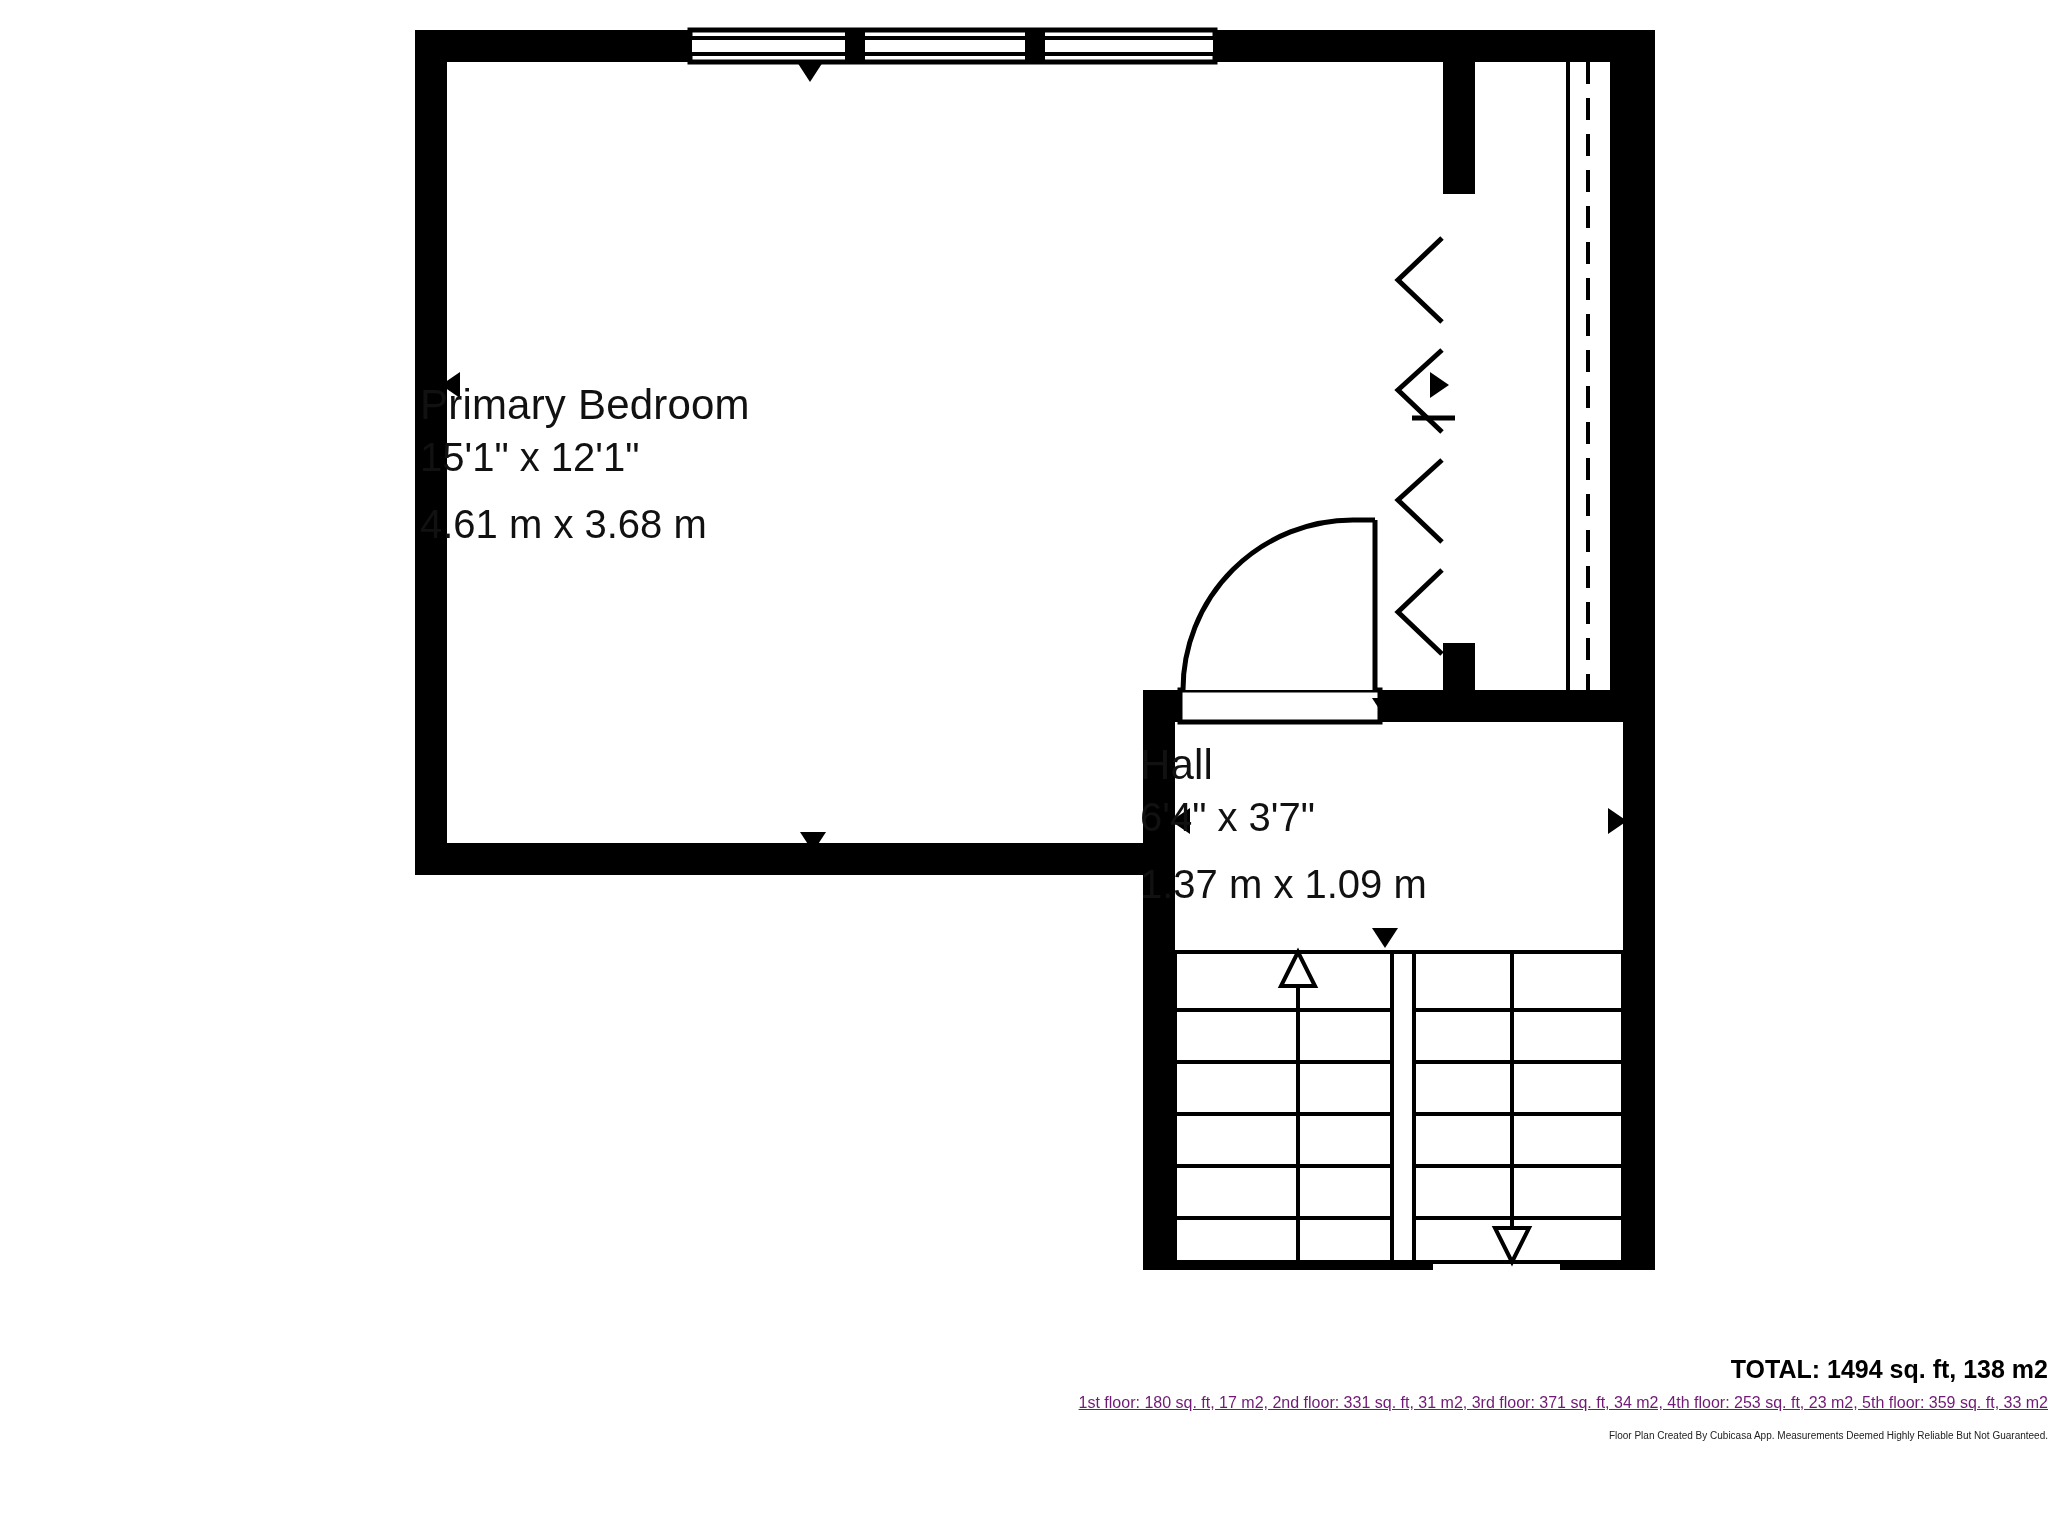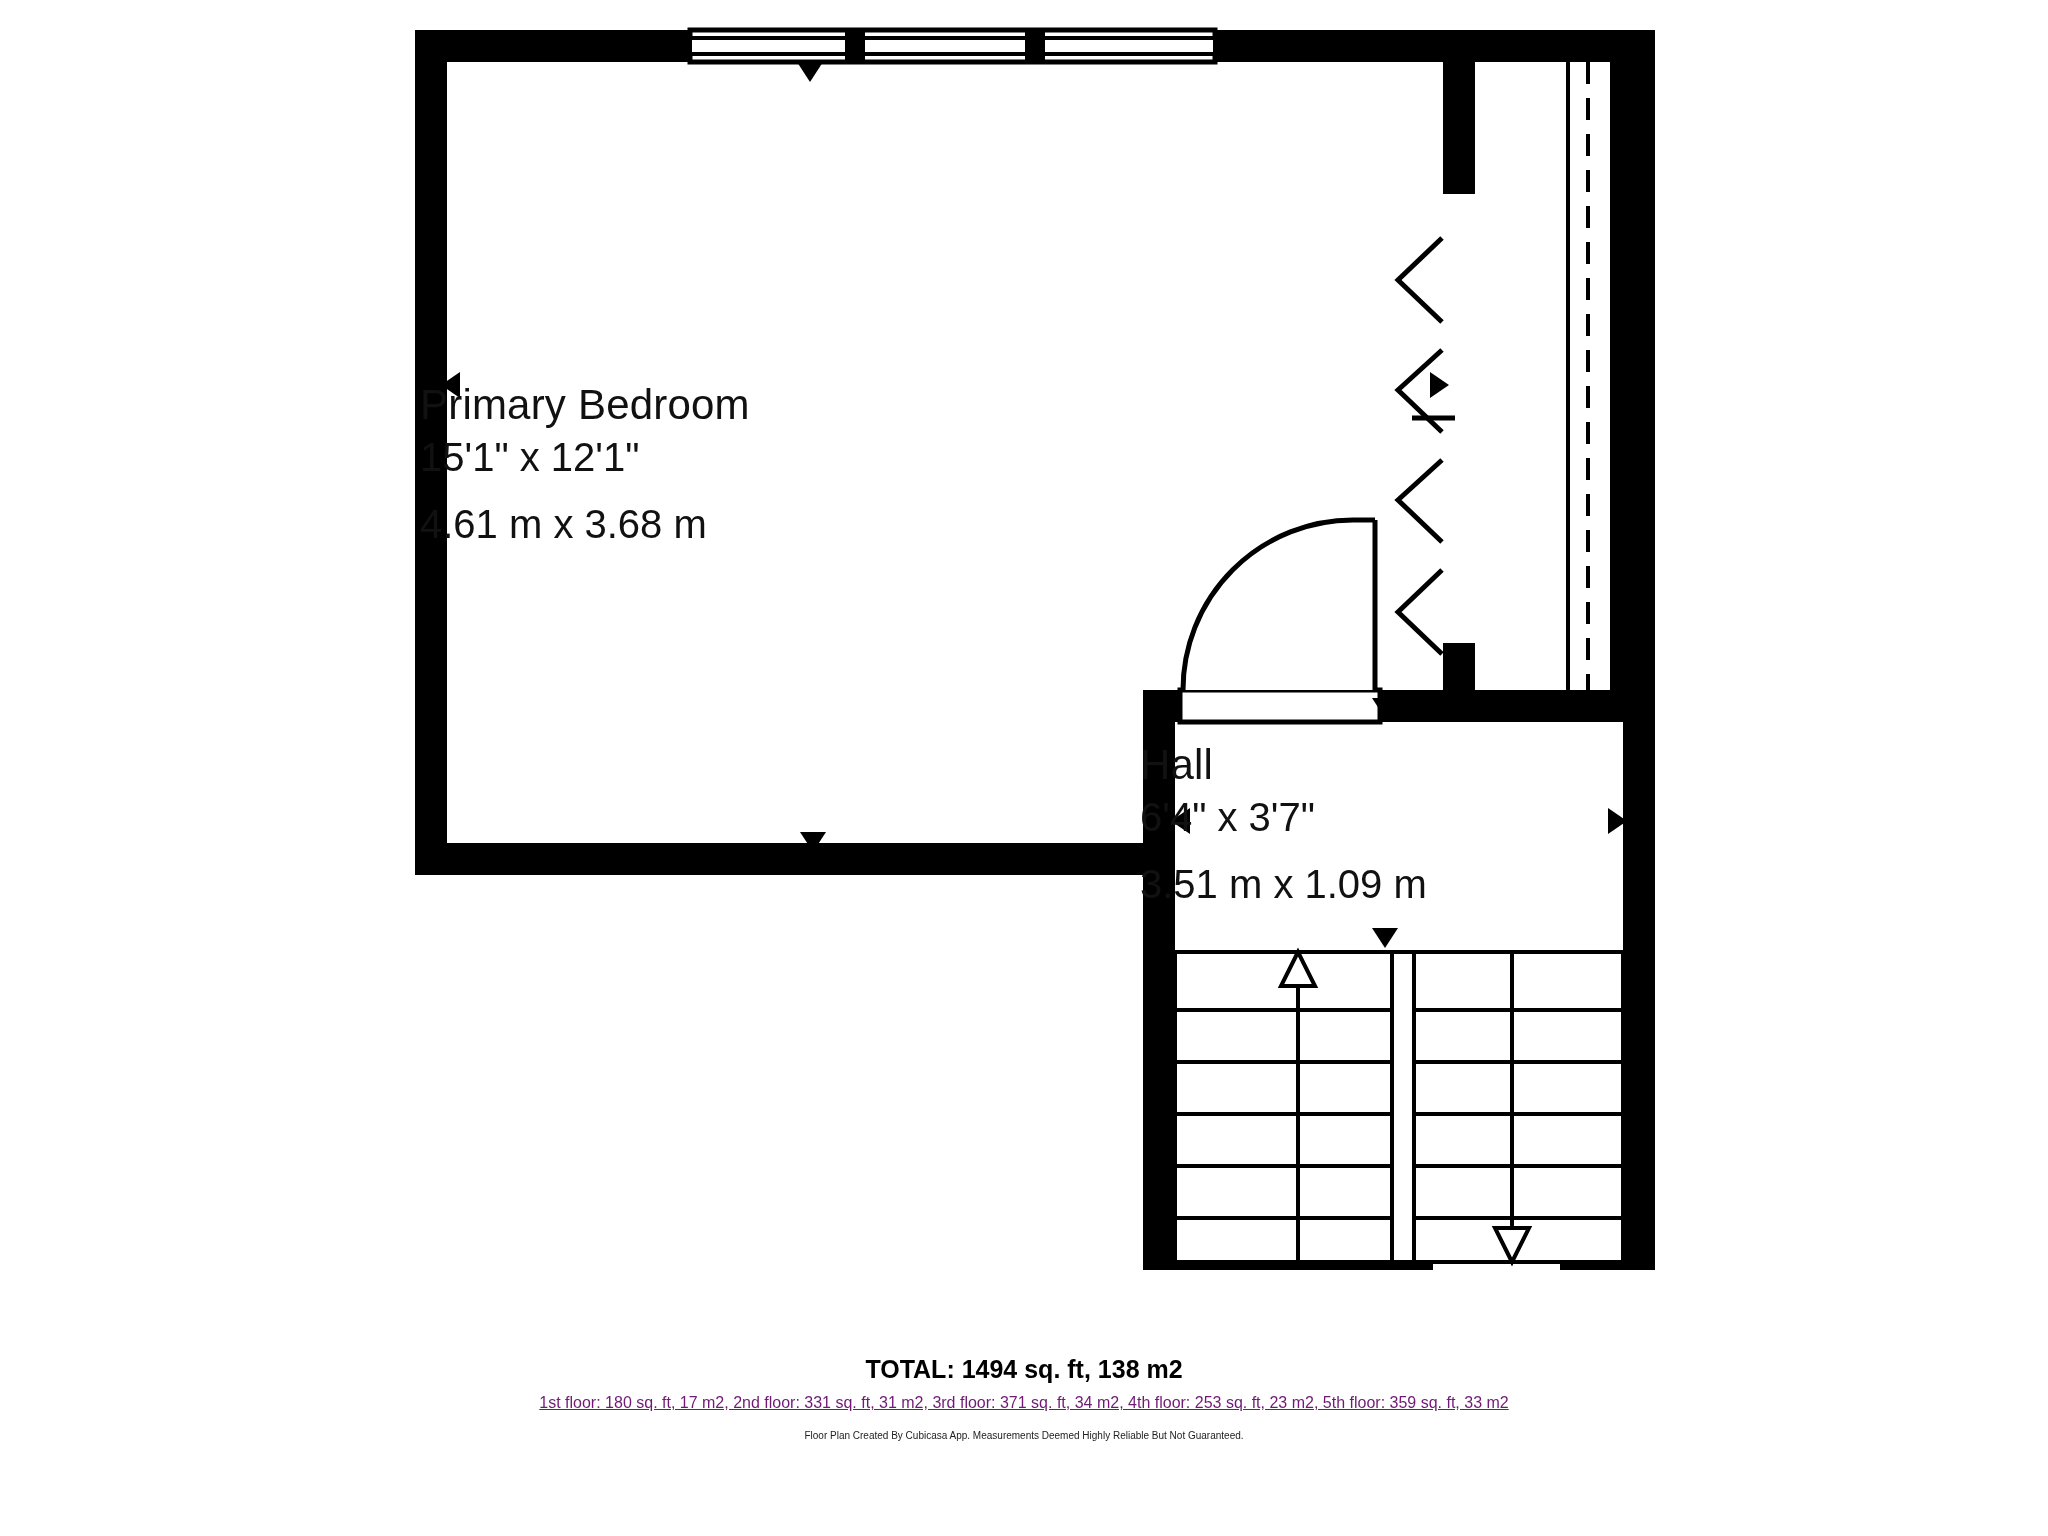--- a/index.html
+++ b/index.html
@@ -54,21 +54,21 @@
     top: 738px;
     width: 500px;
   }
 
   
   #footer {
     position: absolute;
     left: 0;
     top: 1355px;
     width: 2048px;
-    text-align: center;
+    text-align: right;
   }
   #footer .total {
     font-size: 25px;
     font-weight: bold;
     color: #000;
     margin-bottom: 8px;
   }
   #footer .floors,
   #footer .excluded {
     font-size: 16px;
@@ -199,20 +199,20 @@
 
 <div class="room-label" id="primary-bedroom-label">
   <div class="room-name">Primary Bedroom</div>
   <div class="room-dim">15'1" x 12'1"</div>
   <div class="room-dim-m">4.61 m x 3.68 m</div>
 </div>
 
 <div class="room-label" id="hall-label">
   <div class="room-name">Hall</div>
   <div class="room-dim">6'4" x 3'7"</div>
-  <div class="room-dim-m">3.51 m x 1.09 m</div>
+  <div class="room-dim-m">1.37 m x 1.09 m</div>
 </div>
 
 <div id="footer">
   <div class="total">TOTAL: 1494 sq. ft, 138 m2</div>
   <div class="floors">1st floor: 180 sq. ft, 17 m2, 2nd floor: 331 sq. ft, 31 m2, 3rd floor: 371 sq. ft, 34 m2, 4th floor: 253 sq. ft, 23 m2, 5th floor: 359 sq. ft, 33 m2</div>
   <div class="credit">Floor Plan Created By Cubicasa App. Measurements Deemed Highly Reliable But Not Guaranteed.</div>
 </div>
 
 </body></html>

